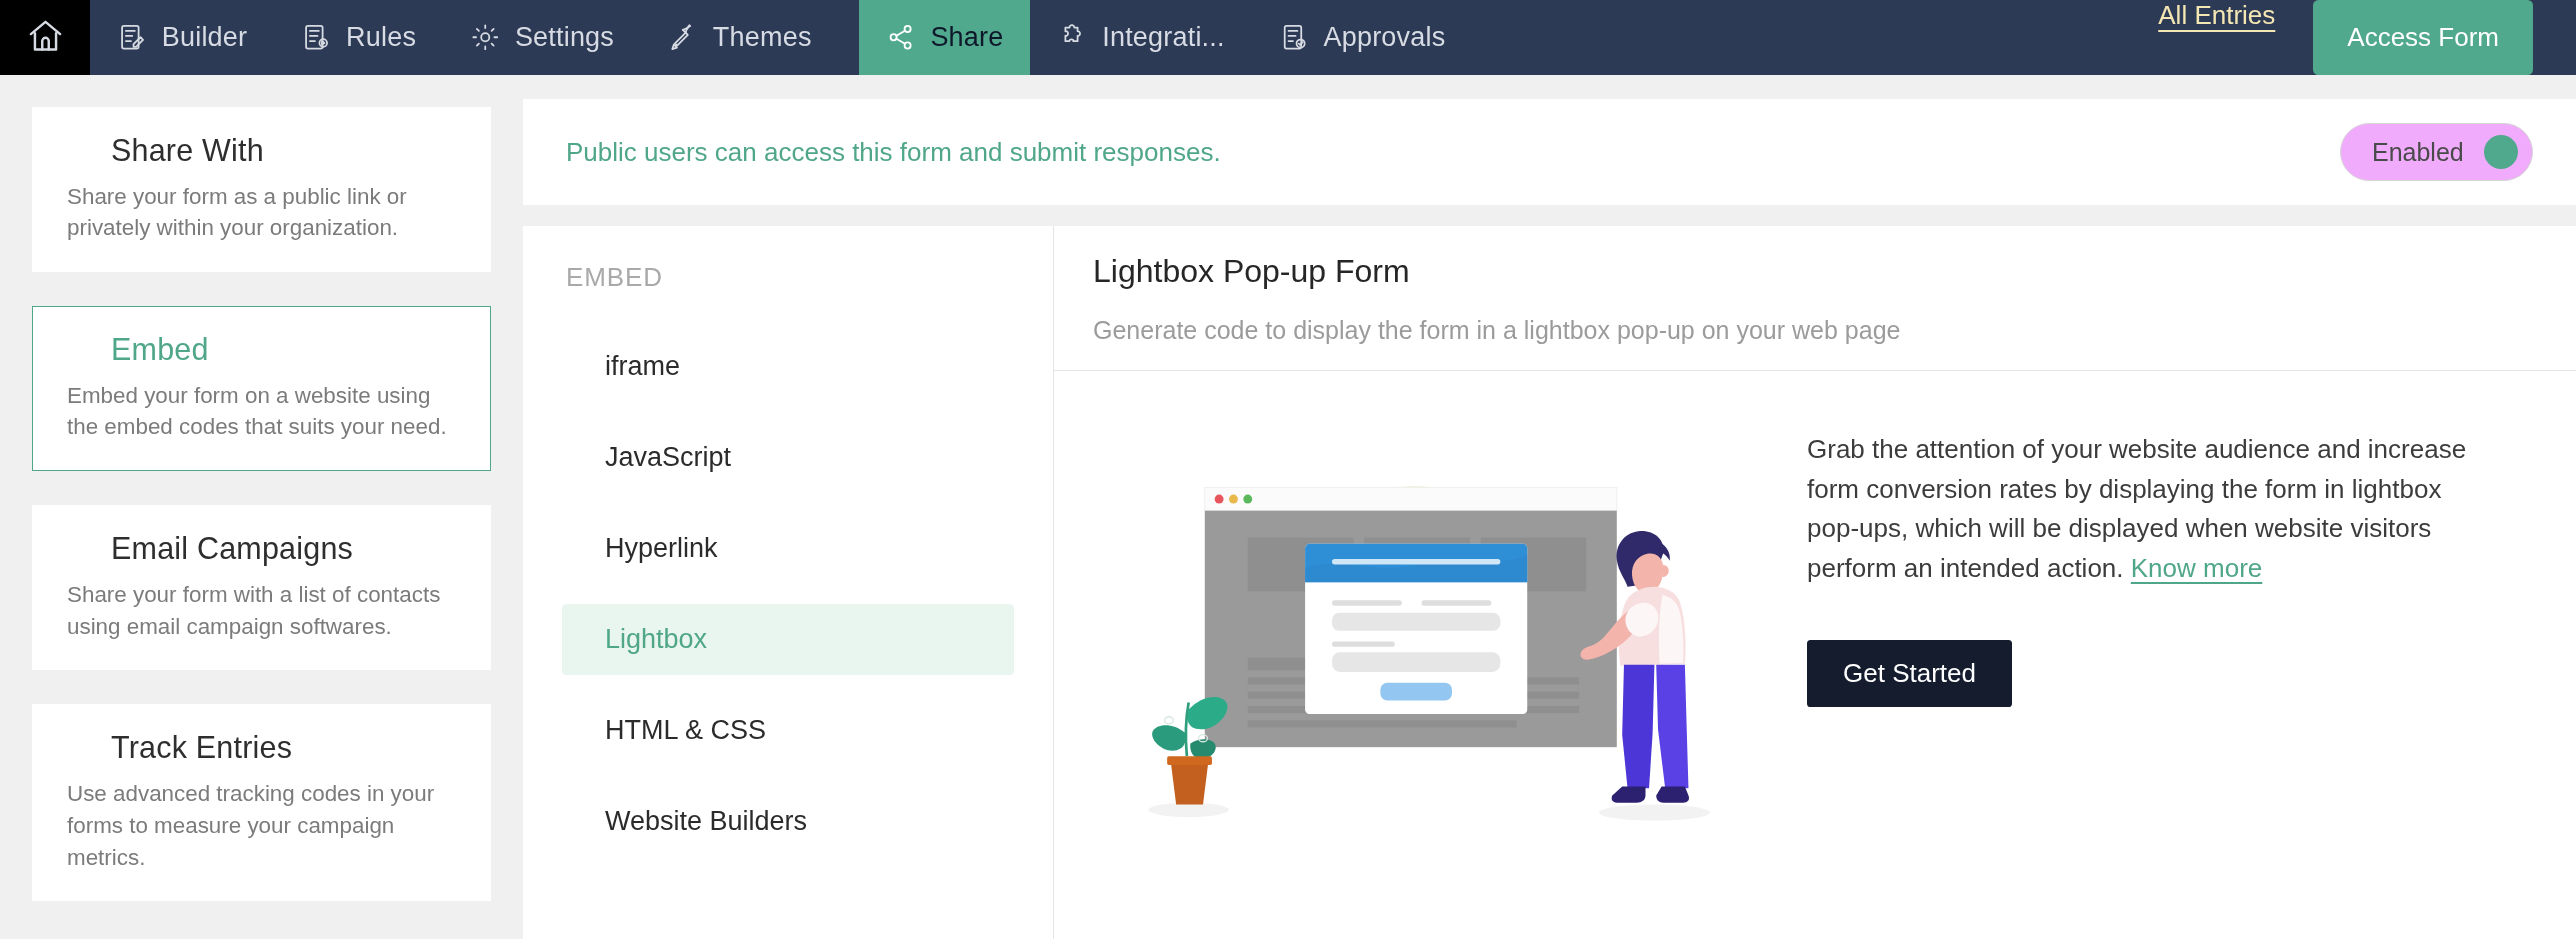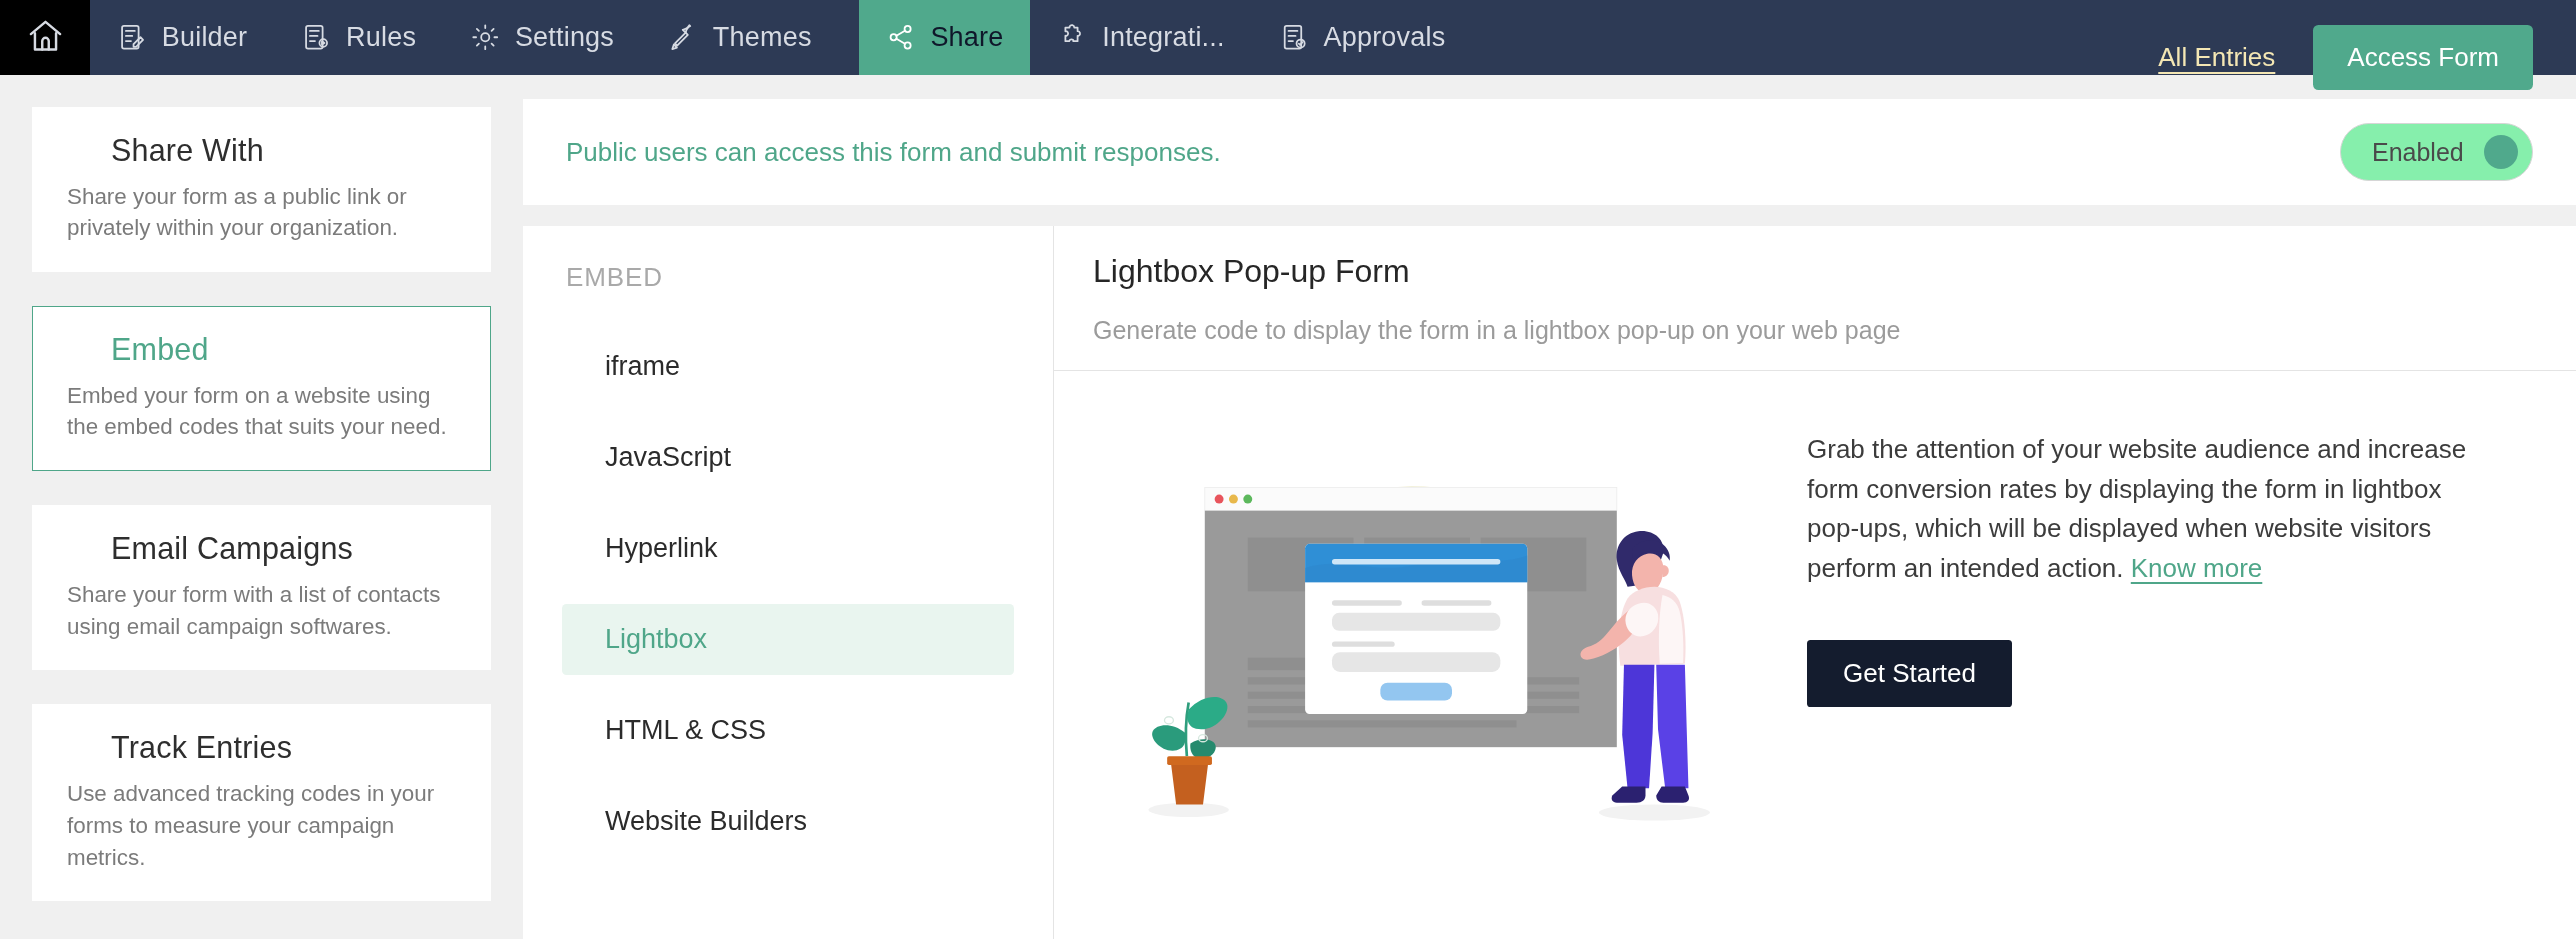--- a/index.html
+++ b/index.html
@@ -29,22 +29,22 @@
     display: flex; align-items: center; gap: 14.3px;
     padding: 0 27px; height: 75px;
     color: #d7dbe3; font-size: 27px; letter-spacing: 0.2px;
     white-space: nowrap;
   }
   .nav-item.active { background: #50a98c; color: #0f172a; margin-left: 20px; }
   .nav-item .ico { display: inline-flex; width: 30.5px; height: 30.5px; }
   .nav-item .ico svg { width: 30.5px; height: 30.5px; }
   .nav-spacer { flex: 1 1 auto; }
   .nav-right {
-    display: flex; align-items: center; gap: 38px;
-    padding-right: 43px; flex: 0 0 auto; margin-top: 40px;
+    display: flex; gap: 38px;
+    padding-right: 43px; flex: 0 0 auto;
   }
   .all-entries {
     color: #f4e7b4; font-size: 26px; text-decoration: underline;
     text-underline-offset: 6.3px; white-space: nowrap;
   }
   .access-form {
     background: #50a98c; color: #ffffff; border: none; border-radius: 5.4px;
     font-family: inherit; font-size: 26px;
     padding: 17px 34px; white-space: nowrap;
   }
@@ -75,21 +75,21 @@
     position: absolute; left: 523px; top: 99px;
     width: 2053px; height: 106px;
     background: #ffffff;
     display: flex; align-items: center; justify-content: space-between;
     padding: 0 43px 0 43px;
   }
   .banner-text { color: #4fa689; font-size: 26px; }
   .toggle-pill {
     display: flex; align-items: center; gap: 20px;
     border: 0.9px solid #d6d6d6; border-radius: 36px;
-    padding: 10.8px 14.3px 10.8px 30.5px; background: #86efac;
+    padding: 10.8px 14.3px 10.8px 30.5px; background: #f0abfc;
   }
   .toggle-label { font-size: 25px; color: #4a4a4a; }
   .toggle-knob {
     width: 34px; height: 34px; border-radius: 50%;
     background: #50a98c; flex: 0 0 auto;
   }
 
   
   .content {
     position: absolute; left: 523px; top: 226px;

